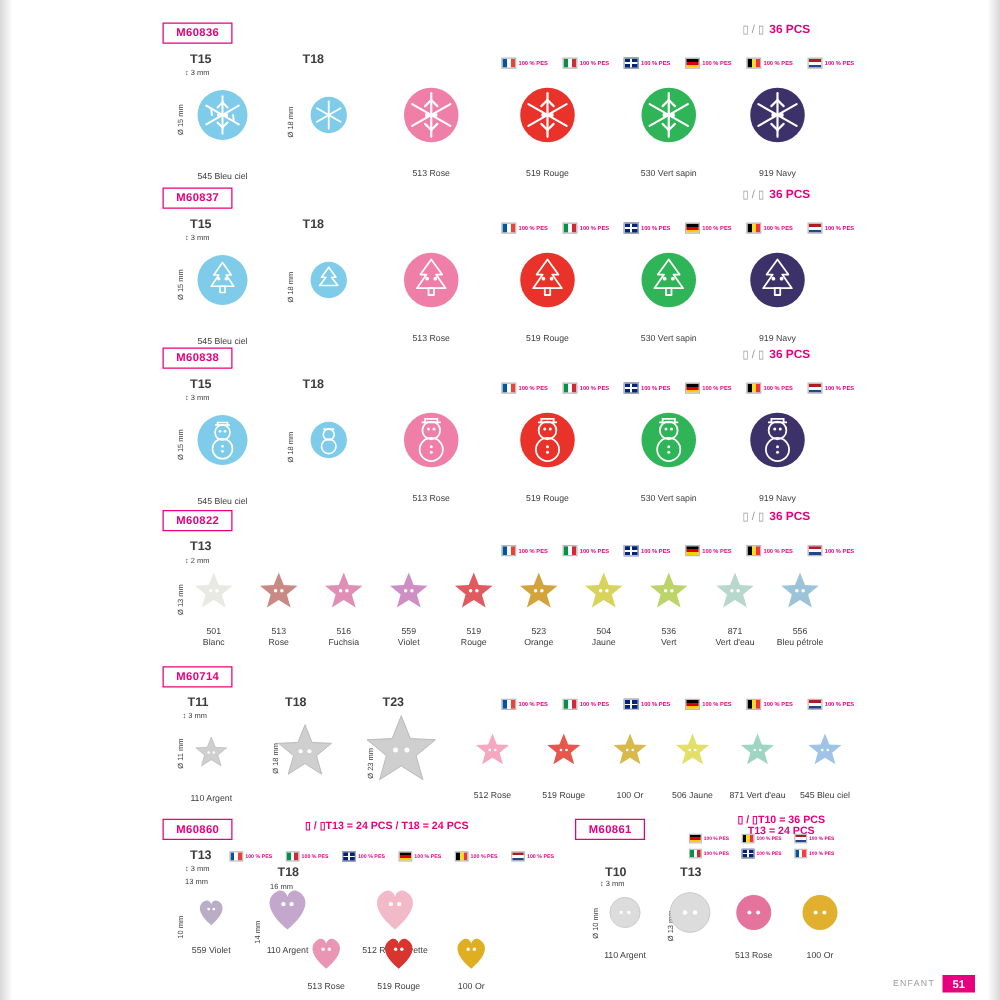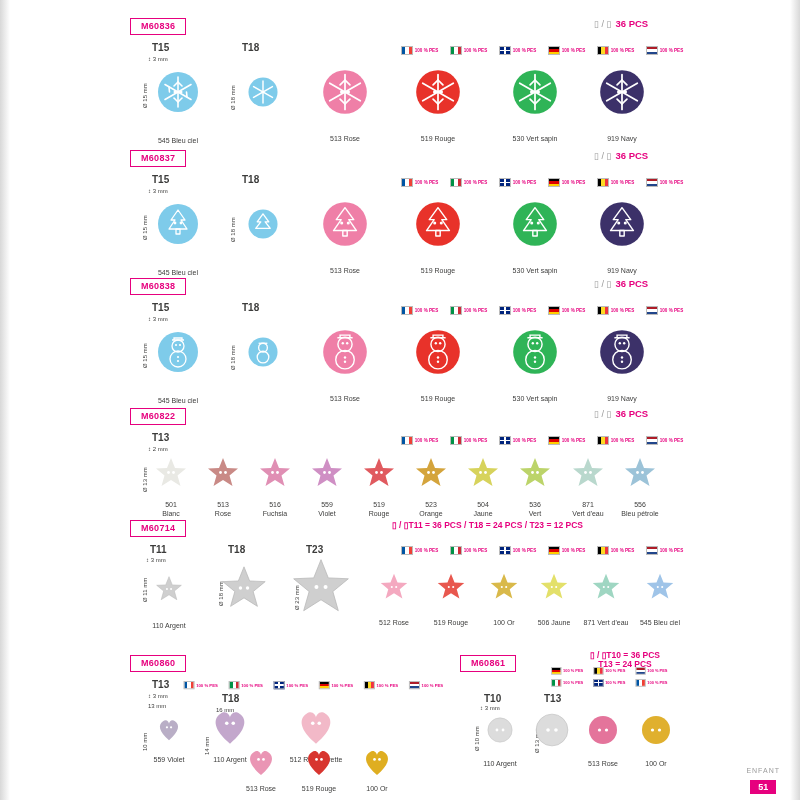--- a/index.html
+++ b/index.html
@@ -77,21 +77,21 @@
   .fl-nl{background:linear-gradient(to bottom,#ae1c28 0 33%,#fff 33% 66%,#21468b 66% 100%);}
 
   
   .dimv{position:absolute;font-size:6px;color:#3c3c3b;}
   .dimrot{position:absolute;font-size:6px;color:#3c3c3b;transform:rotate(-90deg);transform-origin:left top;white-space:nowrap;}
   .swatchwrap{position:absolute;text-align:center;}
 
   
   .footer{
     position:absolute;right:20px;bottom:6px;
-    display:flex;align-items:center;gap:6px;flex-direction:column;
+    display:flex;align-items:center;gap:6px;
   }
   .footer .enfant{font-size:7px;color:#9b9b9b;letter-spacing:1px;}
   .footer .pagenum{
     background:#e6007e;color:#fff;font-size:9px;font-weight:bold;
     width:26px;height:14px;display:flex;align-items:center;justify-content:center;
   }
 </style>
 </head>
 <body>
 
@@ -530,26 +530,23 @@
     <div class="swatchwrap" style="left:484px;top:48px;width:52px;">
       <svg width="34" height="34" viewBox="0 0 34 34">
             <polygon points="17,2 21,12 32,12.5 23.5,19.5 26.5,30 17,24 7.5,30 10.5,19.5 2,12.5 13,12" fill="#9cc3d8"></polygon>
             <circle cx="14.5" cy="16.5" r="1.4" fill="#ffffff"></circle>
             <circle cx="19.5" cy="16.5" r="1.4" fill="#ffffff"></circle>
           </svg>
       <div class="namelab" style="margin-top:6px;"><span>556</span><br><span>Bleu pétrole</span></div>
     </div>
   </div>
 
-  <div class="row" style="position:absolute;left:0;top:510px;width:530px;height:115px;text-decoration:underline;">
+  <div class="row" style="position:absolute;left:0;top:523px;width:530px;height:115px;text-decoration:underline;">
     <div class="headline"></div>
     <div class="refbox">M60714</div>
-    <div class="pcsnote" style="left:258px;top:-1px;">
-      <span class="icons">▯ / ▯</span><span>T11 = 36 PCS / T18 = 24 PCS / T23 = 12 PCS</span>
-    </div>
 
     <div class="sizelab" style="position:absolute;left:20px;top:24px;">T11</div>
     <div class="sizelab" style="position:absolute;left:98px;top:24px;">T18</div>
     <div class="sizelab" style="position:absolute;left:176px;top:24px;">T23</div>
     <div class="dimv" style="left:16px;top:37px;">↕ <span>3 mm</span></div>
     <div class="dimrot" style="left:12px;top:82px;">Ø 11 mm</div>
     <div class="dimrot" style="left:88px;top:86px;">Ø 18 mm</div>
     <div class="dimrot" style="left:164px;top:90px;">Ø 23 mm</div>
 
     <div class="flags" style="left:265px;top:26px;">
@@ -630,20 +627,23 @@
             <circle cx="14.5" cy="17" r="1.2" fill="#fff"></circle>
             <circle cx="19.5" cy="17" r="1.2" fill="#fff"></circle>
           </svg>
       <div class="namelab" style="margin-top:12px;"><span>545</span> <span>Bleu ciel</span></div>
     </div>
   </div>
 
   <div class="row" style="position:absolute;left:0;top:645px;width:310px;height:120px;">
     <div class="headline"></div>
     <div class="refbox">M60860</div>
+    <div class="pcsnote" style="left:110px;top:-1px;">
+      <span class="icons">▯ / ▯</span><span>T13 = 24 PCS / T18 = 24 PCS</span>
+    </div>
 
     <div class="sizelab" style="position:absolute;left:22px;top:24px;">T13</div>
     <div class="sizelab" style="position:absolute;left:92px;top:38px;">T18</div>
     <div class="dimv" style="left:18px;top:38px;">↕ <span>3 mm</span></div>
     <div class="dimv" style="left:18px;top:48px;">13 mm</div>
     <div class="dimrot" style="left:12px;top:96px;">10 mm</div>
     <div class="dimv" style="left:86px;top:52px;">16 mm</div>
     <div class="dimrot" style="left:74px;top:100px;">14 mm</div>
 
     <div class="flags" style="left:48px;top:26px;transform:scale(.92);transform-origin:left top;">

